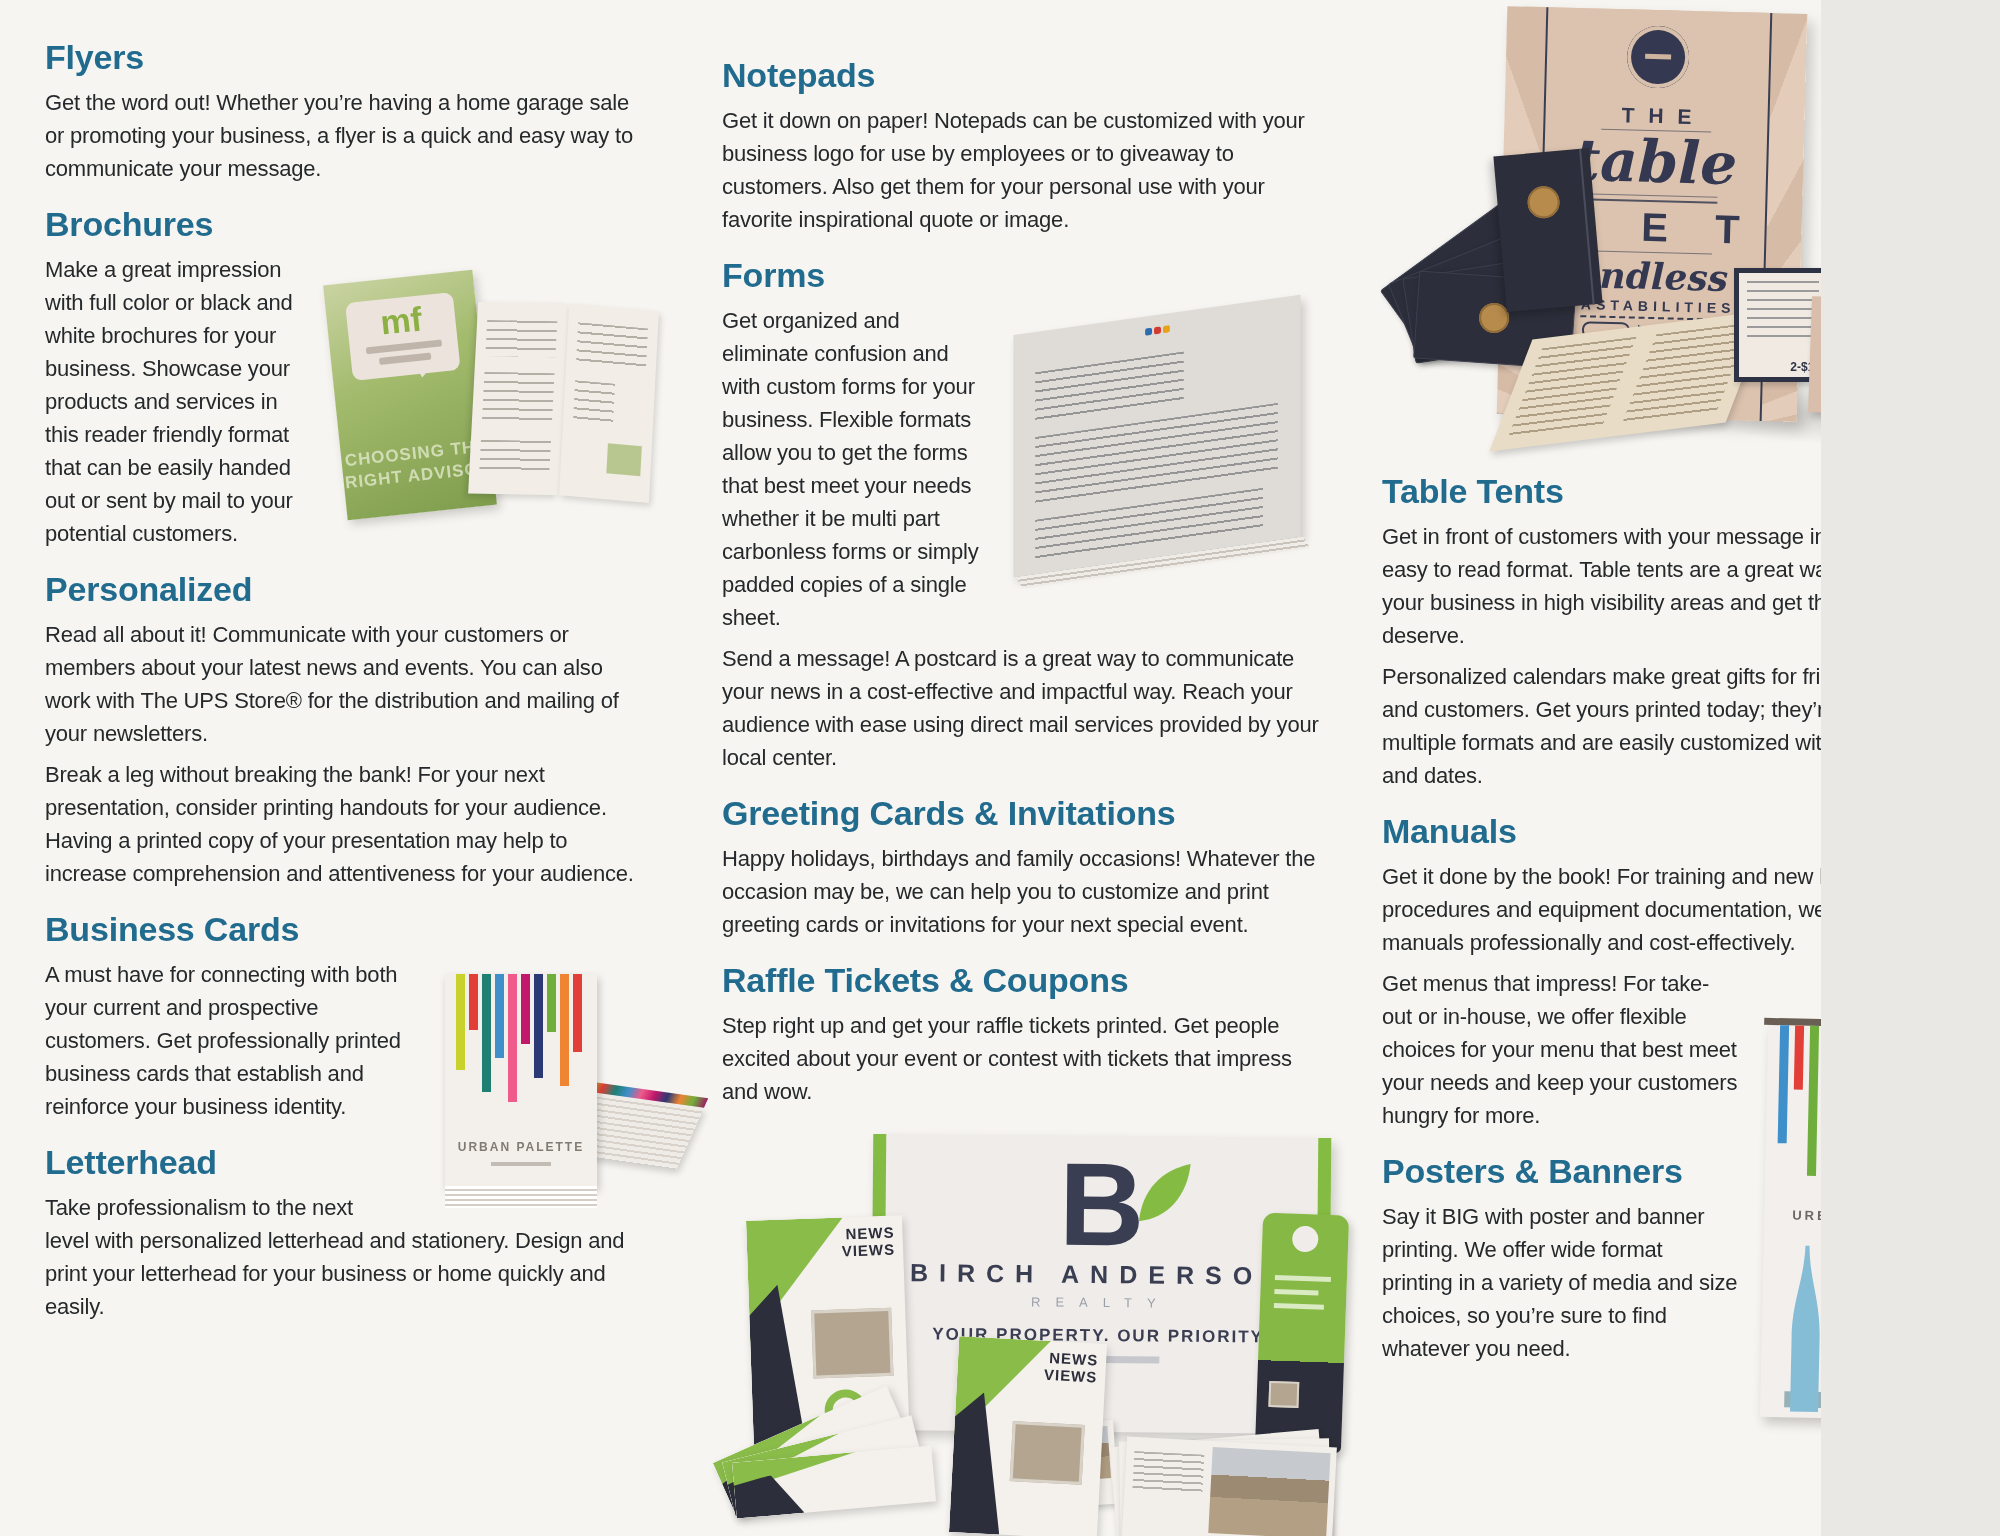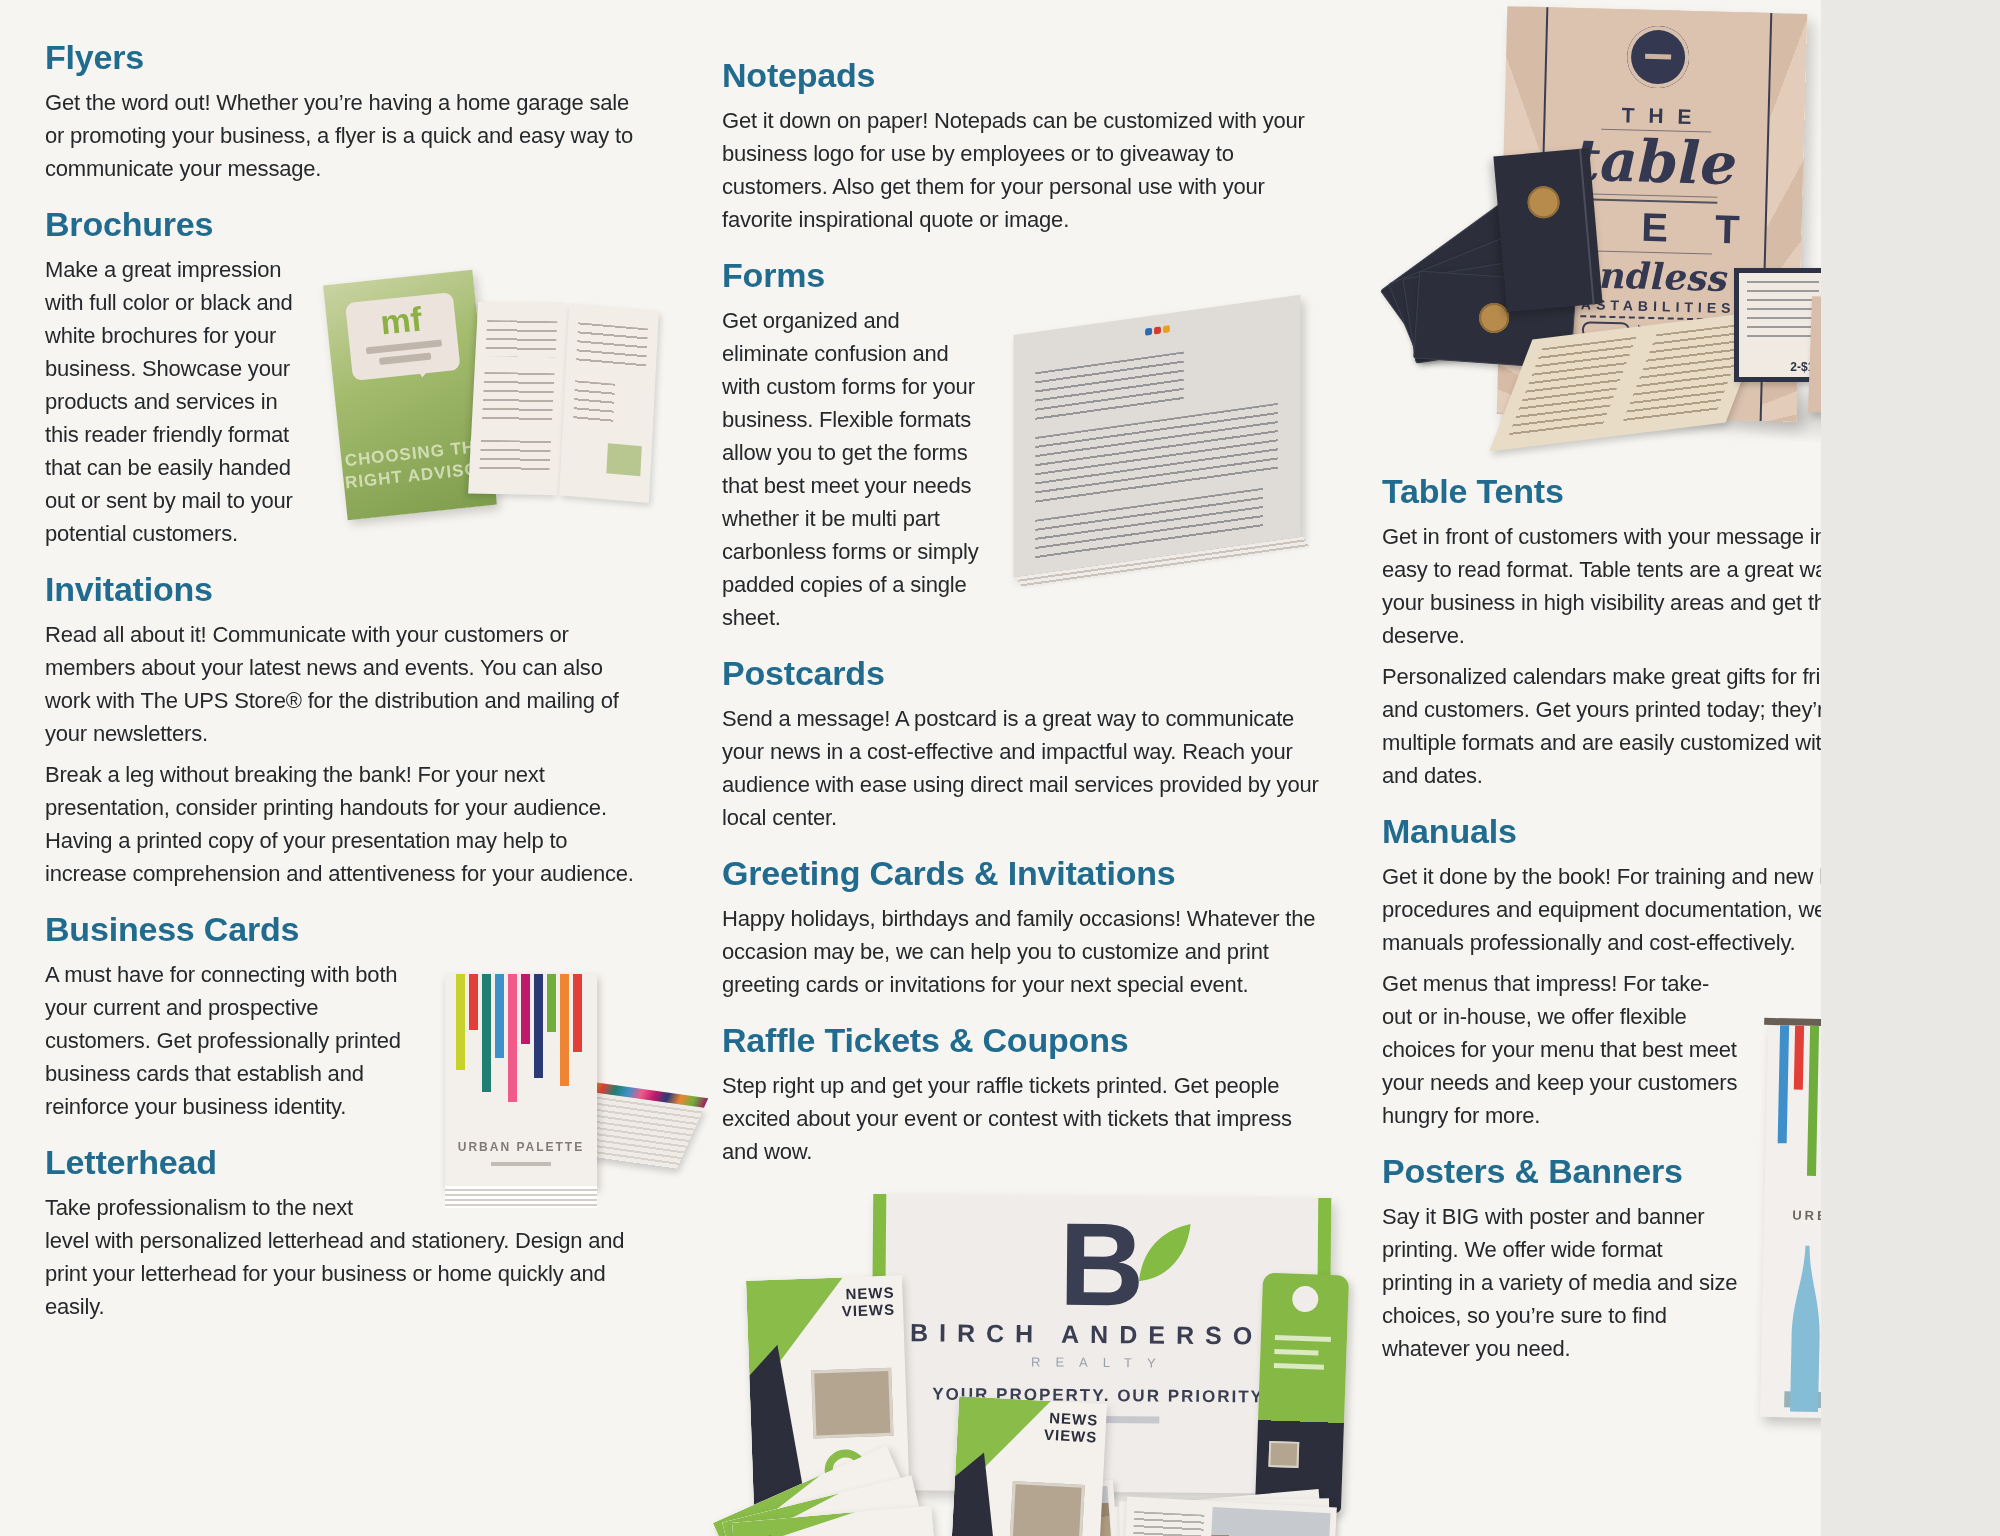--- a/index.html
+++ b/index.html
@@ -171,21 +171,21 @@
         </div>
         <div class="bro-page r">
           <div class="bro-lines" style="top:18px;height:44px;"></div>
           <div class="bro-lines" style="top:76px;height:40px;right:40px;"></div>
           <div class="bro-chip"></div>
         </div>
       </div>
     </div>
     <p class="body">Make a great impression with full color or black and white brochures for your business. Showcase your products and services in this reader friendly format that can be easily handed out or sent by mail to your potential customers.</p>
 
-    <h2 class="sec" style="clear:left">Invitations</h2>
+    <h2 class="sec" style="clear:left">Personalized</h2>
     <p class="body">Read all about it! Communicate with your customers or members about your latest news and events. You can also work with The UPS Store® for the distribution and mailing of your newsletters.</p>
 
     <p class="body">Break a leg without breaking the bank! For your next presentation, consider printing handouts for your audience. Having a printed copy of your presentation may help to increase comprehension and attentiveness for your audience.</p>
 
     <h2 class="sec">Business Cards</h2>
 
     <div class="art cards-art">
       <div class="card-stackr"></div>
       <div class="card-main">
         <div class="stripes">
@@ -225,21 +225,20 @@
             <i style="background:#d23b2f"></i>
             <i style="background:#e8a21a"></i>
         </div>
         <div class="form-lines" style="left:22px;top:40px;width:150px;height:52px;"></div>
         <div class="form-lines" style="left:22px;top:104px;width:245px;height:70px;"></div>
         <div class="form-lines" style="left:22px;top:186px;width:230px;height:42px;"></div>
       </div>
     </div>
     <p class="body">Get organized and eliminate confusion and with custom forms for your business. Flexible formats allow you to get the forms that best meet your needs whether it be multi part carbonless forms or simply padded copies of a single sheet.</p>
 
-    <h2 class="sec" style="clear:left">Postcards</h2>
     <p class="body">Send a message! A postcard is a great way to communicate your news in a cost-effective and impactful way. Reach your audience with ease using direct mail services provided by your local center.</p>
 
     <h2 class="sec">Greeting Cards &amp; Invitations</h2>
     <p class="body">Happy holidays, birthdays and family occasions! Whatever the occasion may be, we can help you to customize and print greeting cards or invitations for your next special event.</p>
 
     <h2 class="sec">Raffle Tickets &amp; Coupons</h2>
     <p class="body">Step right up and get your raffle tickets printed. Get people excited about your event or contest with tickets that impress and wow.</p>
 
     <div class="art birch-art">
       <div class="birch-board">

